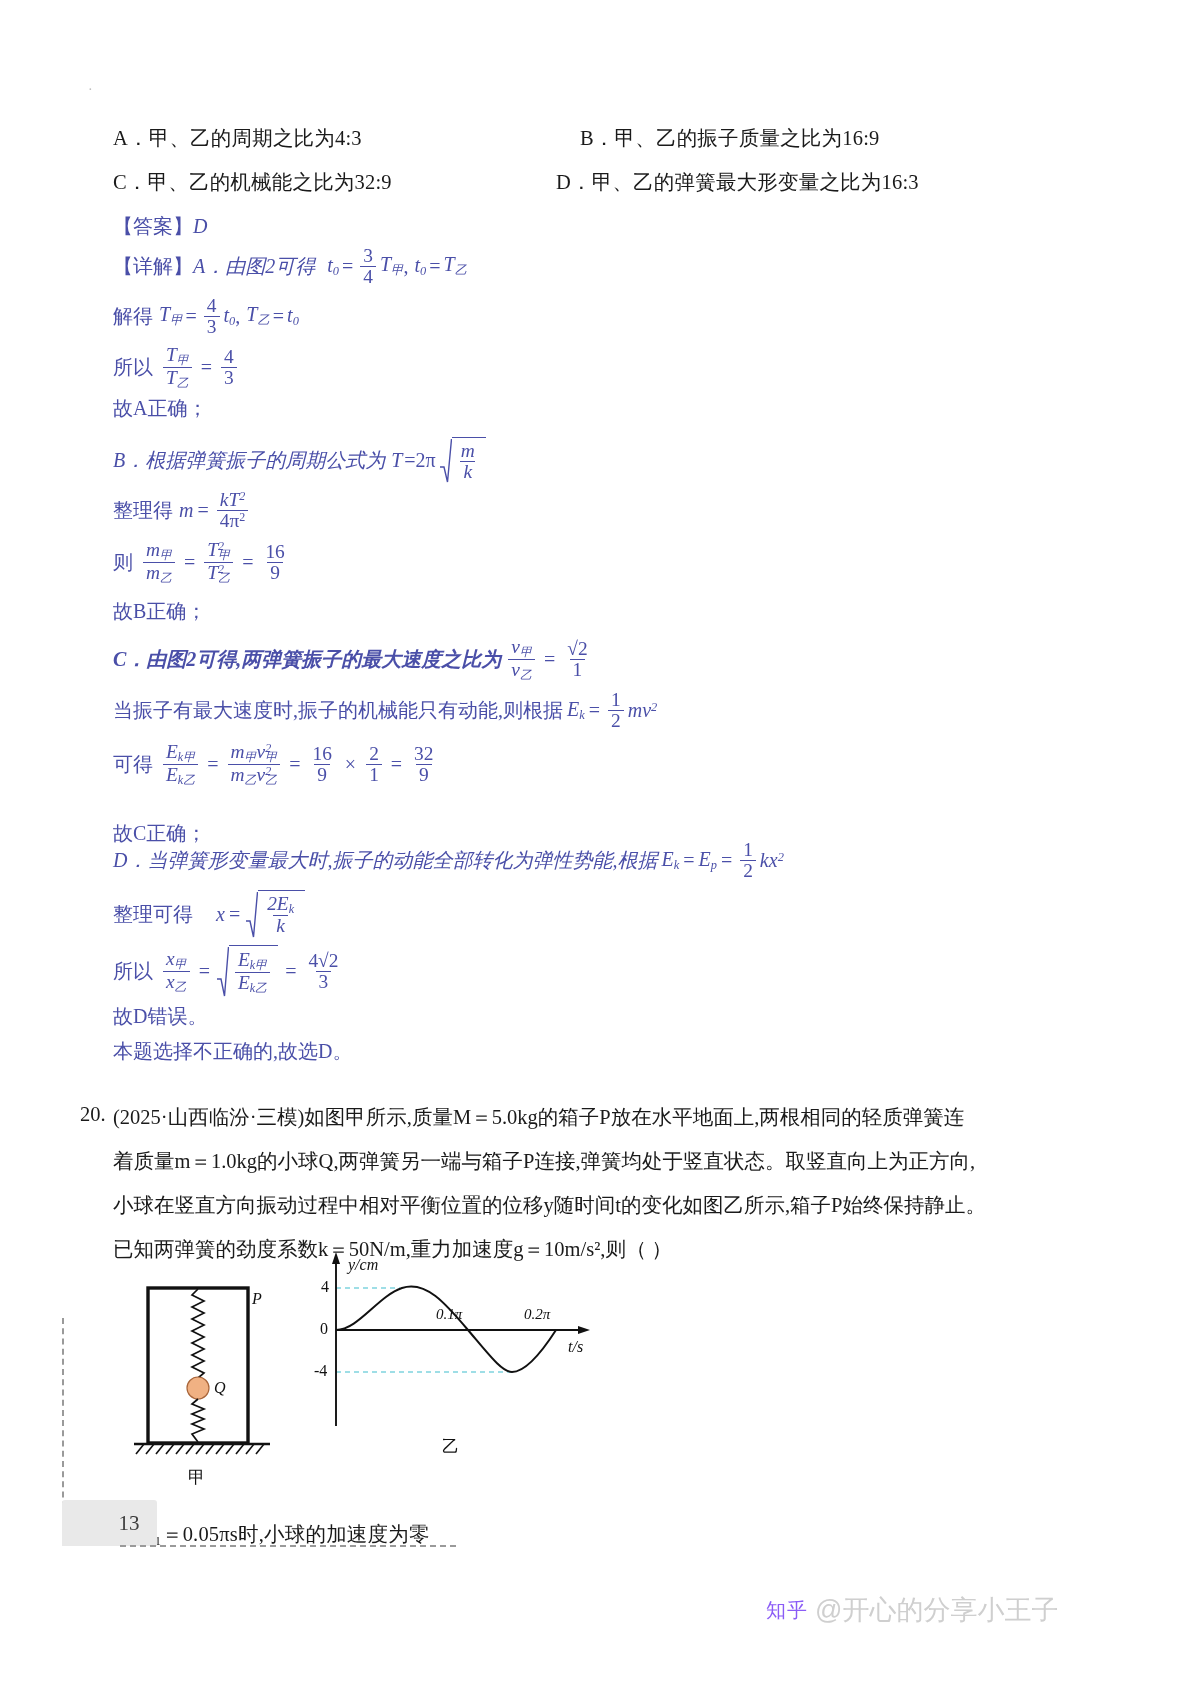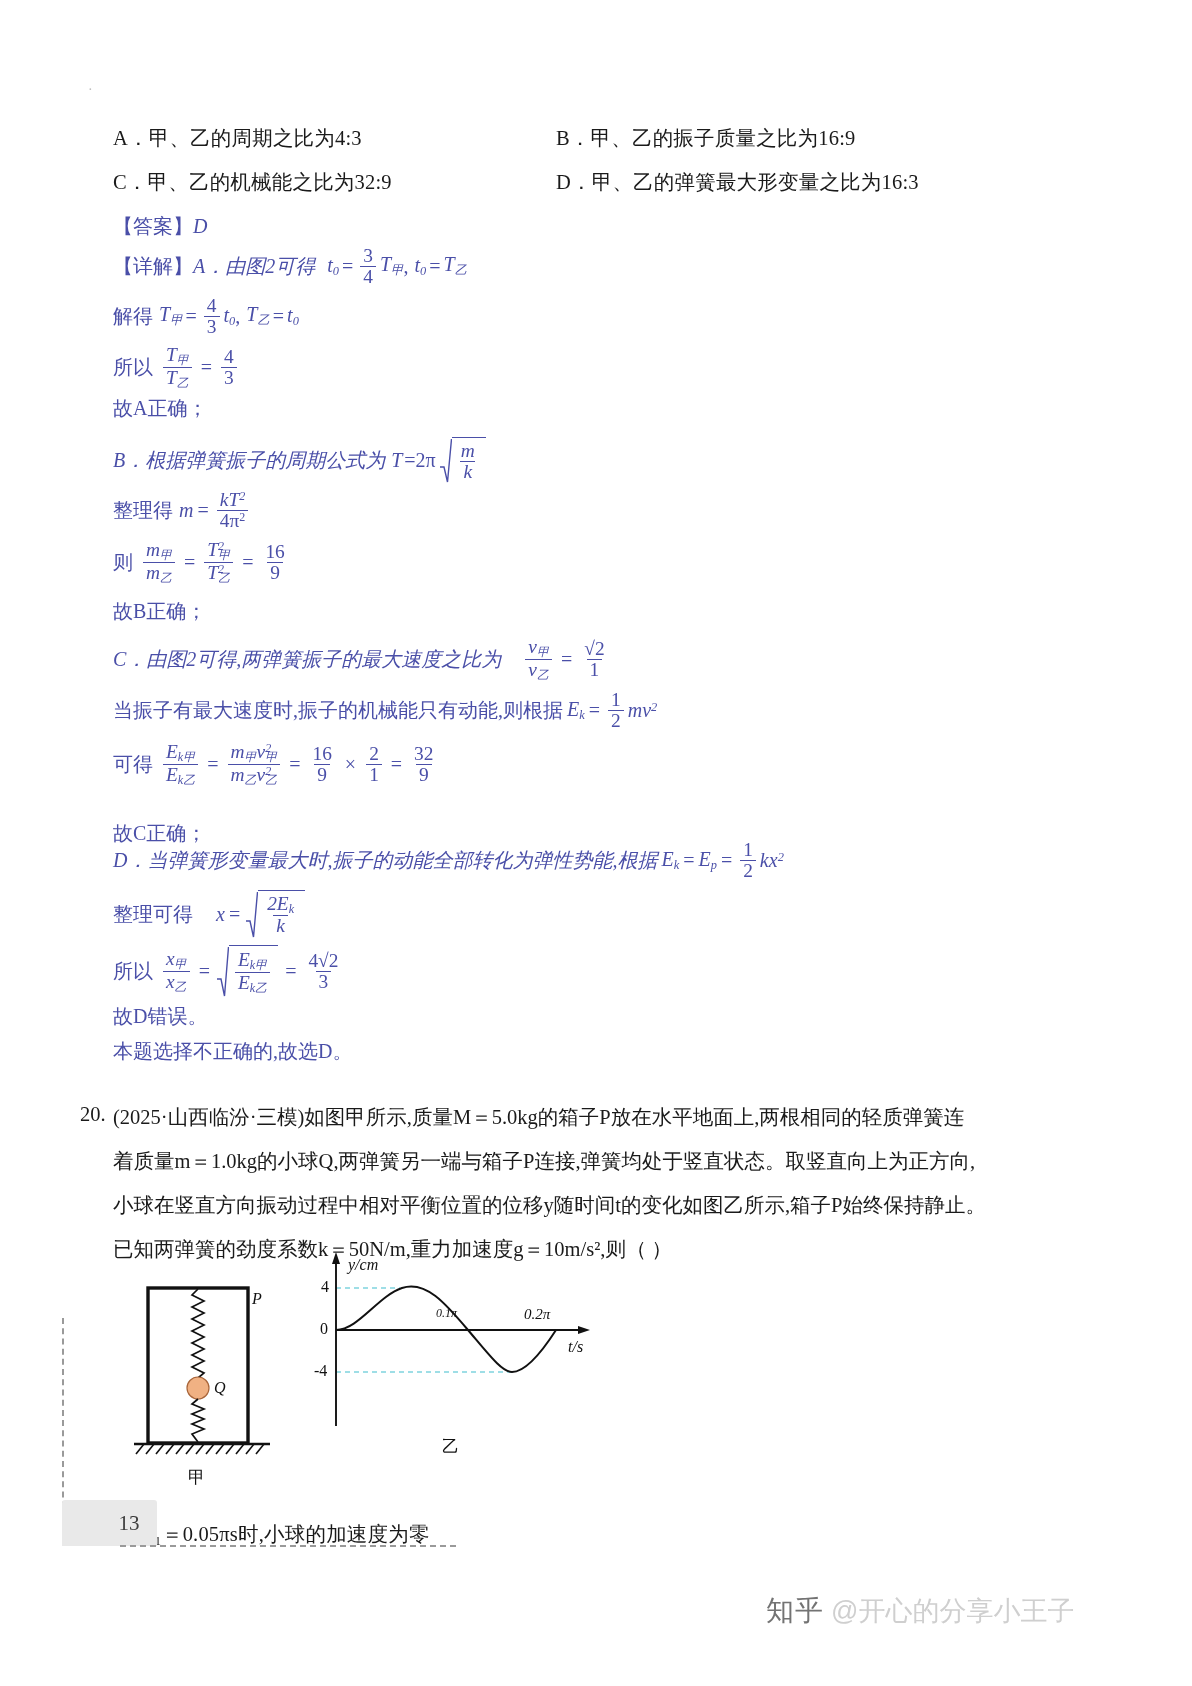--- a/index.html
+++ b/index.html
@@ -81,33 +81,33 @@
     border-left:2.5px dashed #9a9a9a;
   }
   .watermark {
     position:absolute;
     font-size:27px;
     color:#cfcfcf;
     white-space:nowrap;
     display:flex; align-items:center; gap:7px;
     font-family:"Liberation Sans","DejaVu Sans",sans-serif;
   }
-  .wm-logo { font-size:28px; color:#737373; letter-spacing:1px; }
+  .wm-logo { font-size:20px; color:#8b5cf6; letter-spacing:1px; }
 
   .dot-tick { position:absolute; color:#bdbdbd; font-size:14px; }
 </style>
 </head>
 <body>
 
 <div class="page">
 
   <div class="dot-tick" style="left:88px; top:82px;">·</div>
 
   <div class="opt-row blk" style="left:113px; top:124px;">A．甲、乙的周期之比为4:3</div>
-  <div class="opt-row blk" style="left:556px; top:124px;text-align:center;">B．甲、乙的振子质量之比为16:9</div>
+  <div class="opt-row blk" style="left:580px; top:124px;text-align:center;">B．甲、乙的振子质量之比为16:9</div>
   <div class="opt-row blk" style="left:113px; top:168px;">C．甲、乙的机械能之比为32:9</div>
   <div class="opt-row blk" style="left:556px; top:168px;">D．甲、乙的弹簧最大形变量之比为16:3</div>
 
   <div class="sol-line" style="left:113px; top:213px;">
     <span>【答案】</span>
     <span class="it">D</span>
   </div>
 
   <div class="sol-line" style="left:113px; top:246px;">
     <span>【详解】</span>
@@ -200,21 +200,21 @@
       <span class="num">16</span>
       <span class="den">9</span>
     </span>
   </div>
 
   <div class="sol-line" style="left:113px; top:598px;">
     <span>故B正确；</span>
   </div>
 
   <div class="sol-line" style="left:113px; top:637px;">
-    <span class="it" style="margin-right:20px;">C．由图2可得,两弹簧振子的最大速度之比为</span>
+    <span class="it" style="margin-right:3px;font-weight:bold;">C．由图2可得,两弹簧振子的最大速度之比为</span>
     <span class="frac">
       <span class="num it"><span>v</span><sub>甲</sub></span>
       <span class="den it"><span>v</span><sub>乙</sub></span>
     </span>
     <span style="margin:0 5px;">=</span>
     <span class="frac">
       <span class="num">√2</span>
       <span class="den">1</span>
     </span>
   </div>
@@ -391,21 +391,21 @@
                C 114,50 134,74 156,100
                C 178,126 190,142 200,142
                C 212,142 226,128 244,100" fill="none" stroke="#111" stroke-width="2"></path>
     </svg>
     
     <div style="position:absolute; left:36px; top:26px; font-size:16px; font-style:italic;">y/cm</div>
     <div style="position:absolute; left:256px; top:108px; font-size:16px; font-style:italic;">t/s</div>
     <div style="position:absolute; left:8px; top:90px; font-size:16px;">0</div>
     <div style="position:absolute; left:9px; top:48px; font-size:16px;">4</div>
     <div style="position:absolute; left:2px; top:132px; font-size:16px;">-4</div>
-    <div style="position:absolute; left:124px; top:76px; font-size:12px; font-style:italic;">0.1π</div>
+    <div style="position:absolute; left:124px; top:76px; font-size:15px; font-style:italic;">0.1π</div>
     <div style="position:absolute; left:212px; top:76px; font-size:15px; font-style:italic;">0.2π</div>
     <div style="position:absolute; left:130px; top:205px; font-size:17px;">乙</div>
   </div>
 
   <div class="opt-row blk" style="left:113px; top:1520px;">A．t₁＝0.05πs时,小球的加速度为零</div>
 
   <div class="dash-v" style="left:62px; top:1318px; height:200px;"></div>
   <div class="page-badge" style="left:62px; top:1500px;padding-left:39px;">13</div>
   <div class="dash-h" style="left:120px; top:1545px; width:336px;"></div>
 

